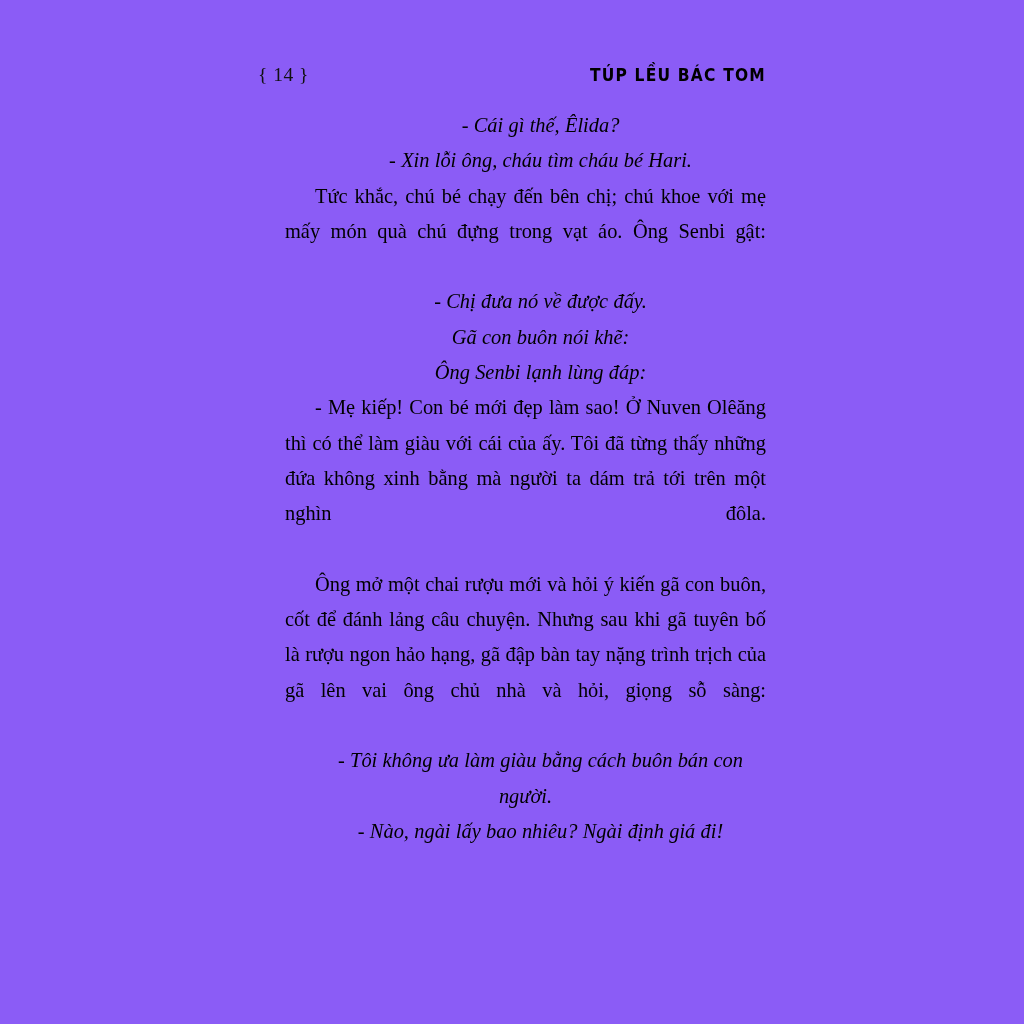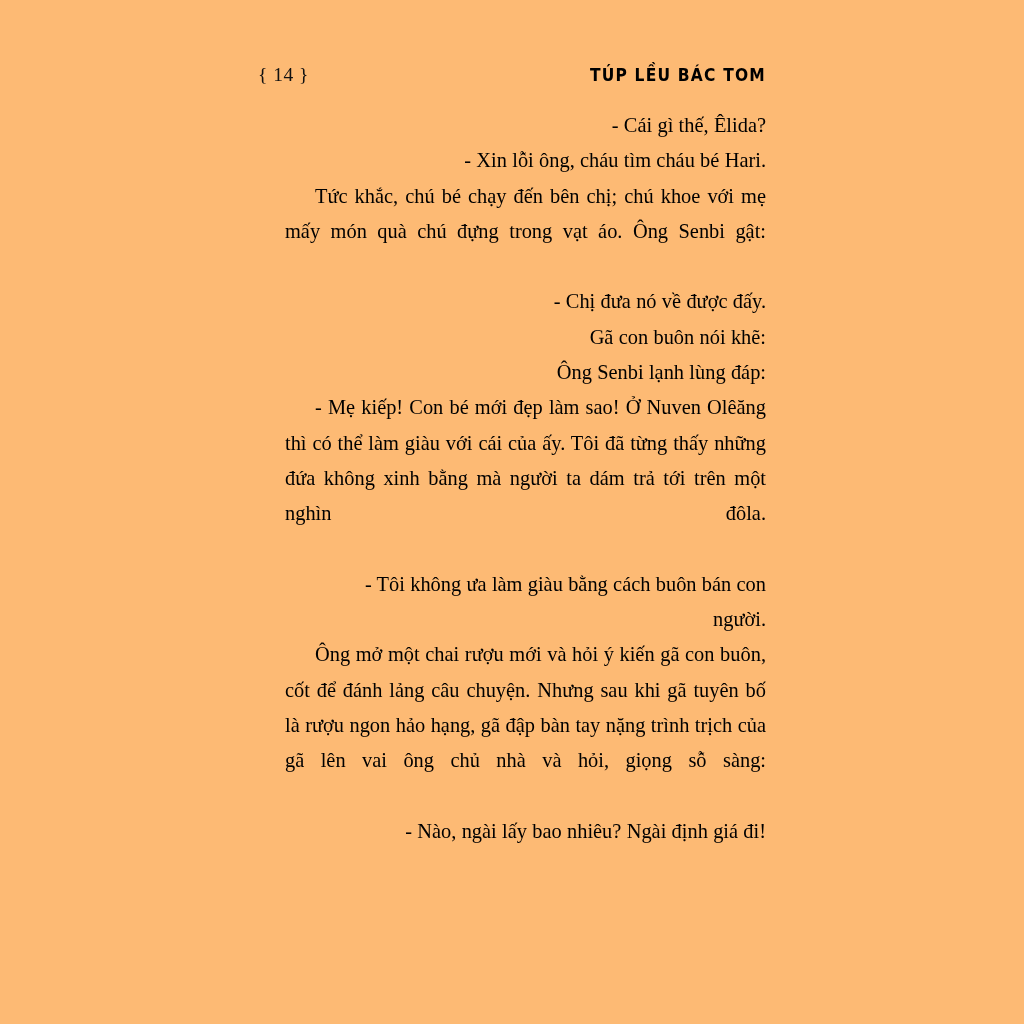--- a/index.html
+++ b/index.html
@@ -14,21 +14,21 @@
     overflow: hidden;
     font-family: "Liberation Serif", "DejaVu Serif", serif;
     color: #000000;
     -webkit-font-smoothing: antialiased;
   }
 
   .page {
     position: relative;
     width: 1024px;
     height: 1024px;
-    background: #fdba74;
+    background: #8b5cf6;
     box-sizing: border-box;
   }
 
   
   .running-head {
     position: absolute;
     left: 258px;
     top: 58px;
     width: 508px;
     height: 34px;
@@ -72,21 +72,22 @@
     hyphens: none;
     word-spacing: 0.2px;
   }
   
   .para:after {
     content: "";
     display: inline-block;
     width: 100%;
   }
   .para.short {
-    text-align: right;
+    text-align: center;
+    font-style: italic;
   }
   .para.short:after { content: none; }
 </style>
 </head>
 <body>
 
 <div class="page">
 
   <div class="running-head">
     <span class="folio">{ 14 }</span>
@@ -94,19 +95,19 @@
   </div>
 
   <div class="textblock">
     <p class="para short">- Cái gì thế, Êlida?</p>
     <p class="para short">- Xin lỗi ông, cháu tìm cháu bé Hari.</p>
     <p class="para">Tức khắc, chú bé chạy đến bên chị; chú khoe với mẹ mấy món quà chú đựng trong vạt áo. Ông Senbi gật:</p>
     <p class="para short">- Chị đưa nó về được đấy.</p>
     <p class="para short">Gã con buôn nói khẽ:</p>
     <p class="para short">Ông Senbi lạnh lùng đáp:</p>
     <p class="para">- Mẹ kiếp! Con bé mới đẹp làm sao! Ở Nuven Olêăng thì có thể làm giàu với cái của ấy. Tôi đã từng thấy những đứa không xinh bằng mà người ta dám trả tới trên một nghìn đôla.</p>
+    <p class="para">Ông mở một chai rượu mới và hỏi ý kiến gã con buôn, cốt để đánh lảng câu chuyện. Nhưng sau khi gã tuyên bố là rượu ngon hảo hạng, gã đập bàn tay nặng trình trịch của gã lên vai ông chủ nhà và hỏi, giọng sỗ sàng:</p>
     <p class="para short">- Tôi không ưa làm giàu bằng cách buôn bán con người.</p>
-    <p class="para">Ông mở một chai rượu mới và hỏi ý kiến gã con buôn, cốt để đánh lảng câu chuyện. Nhưng sau khi gã tuyên bố là rượu ngon hảo hạng, gã đập bàn tay nặng trình trịch của gã lên vai ông chủ nhà và hỏi, giọng sỗ sàng:</p>
     <p class="para short">- Nào, ngài lấy bao nhiêu? Ngài định giá đi!</p>
 
   </div>
 
 </div>
 
 </body></html>

